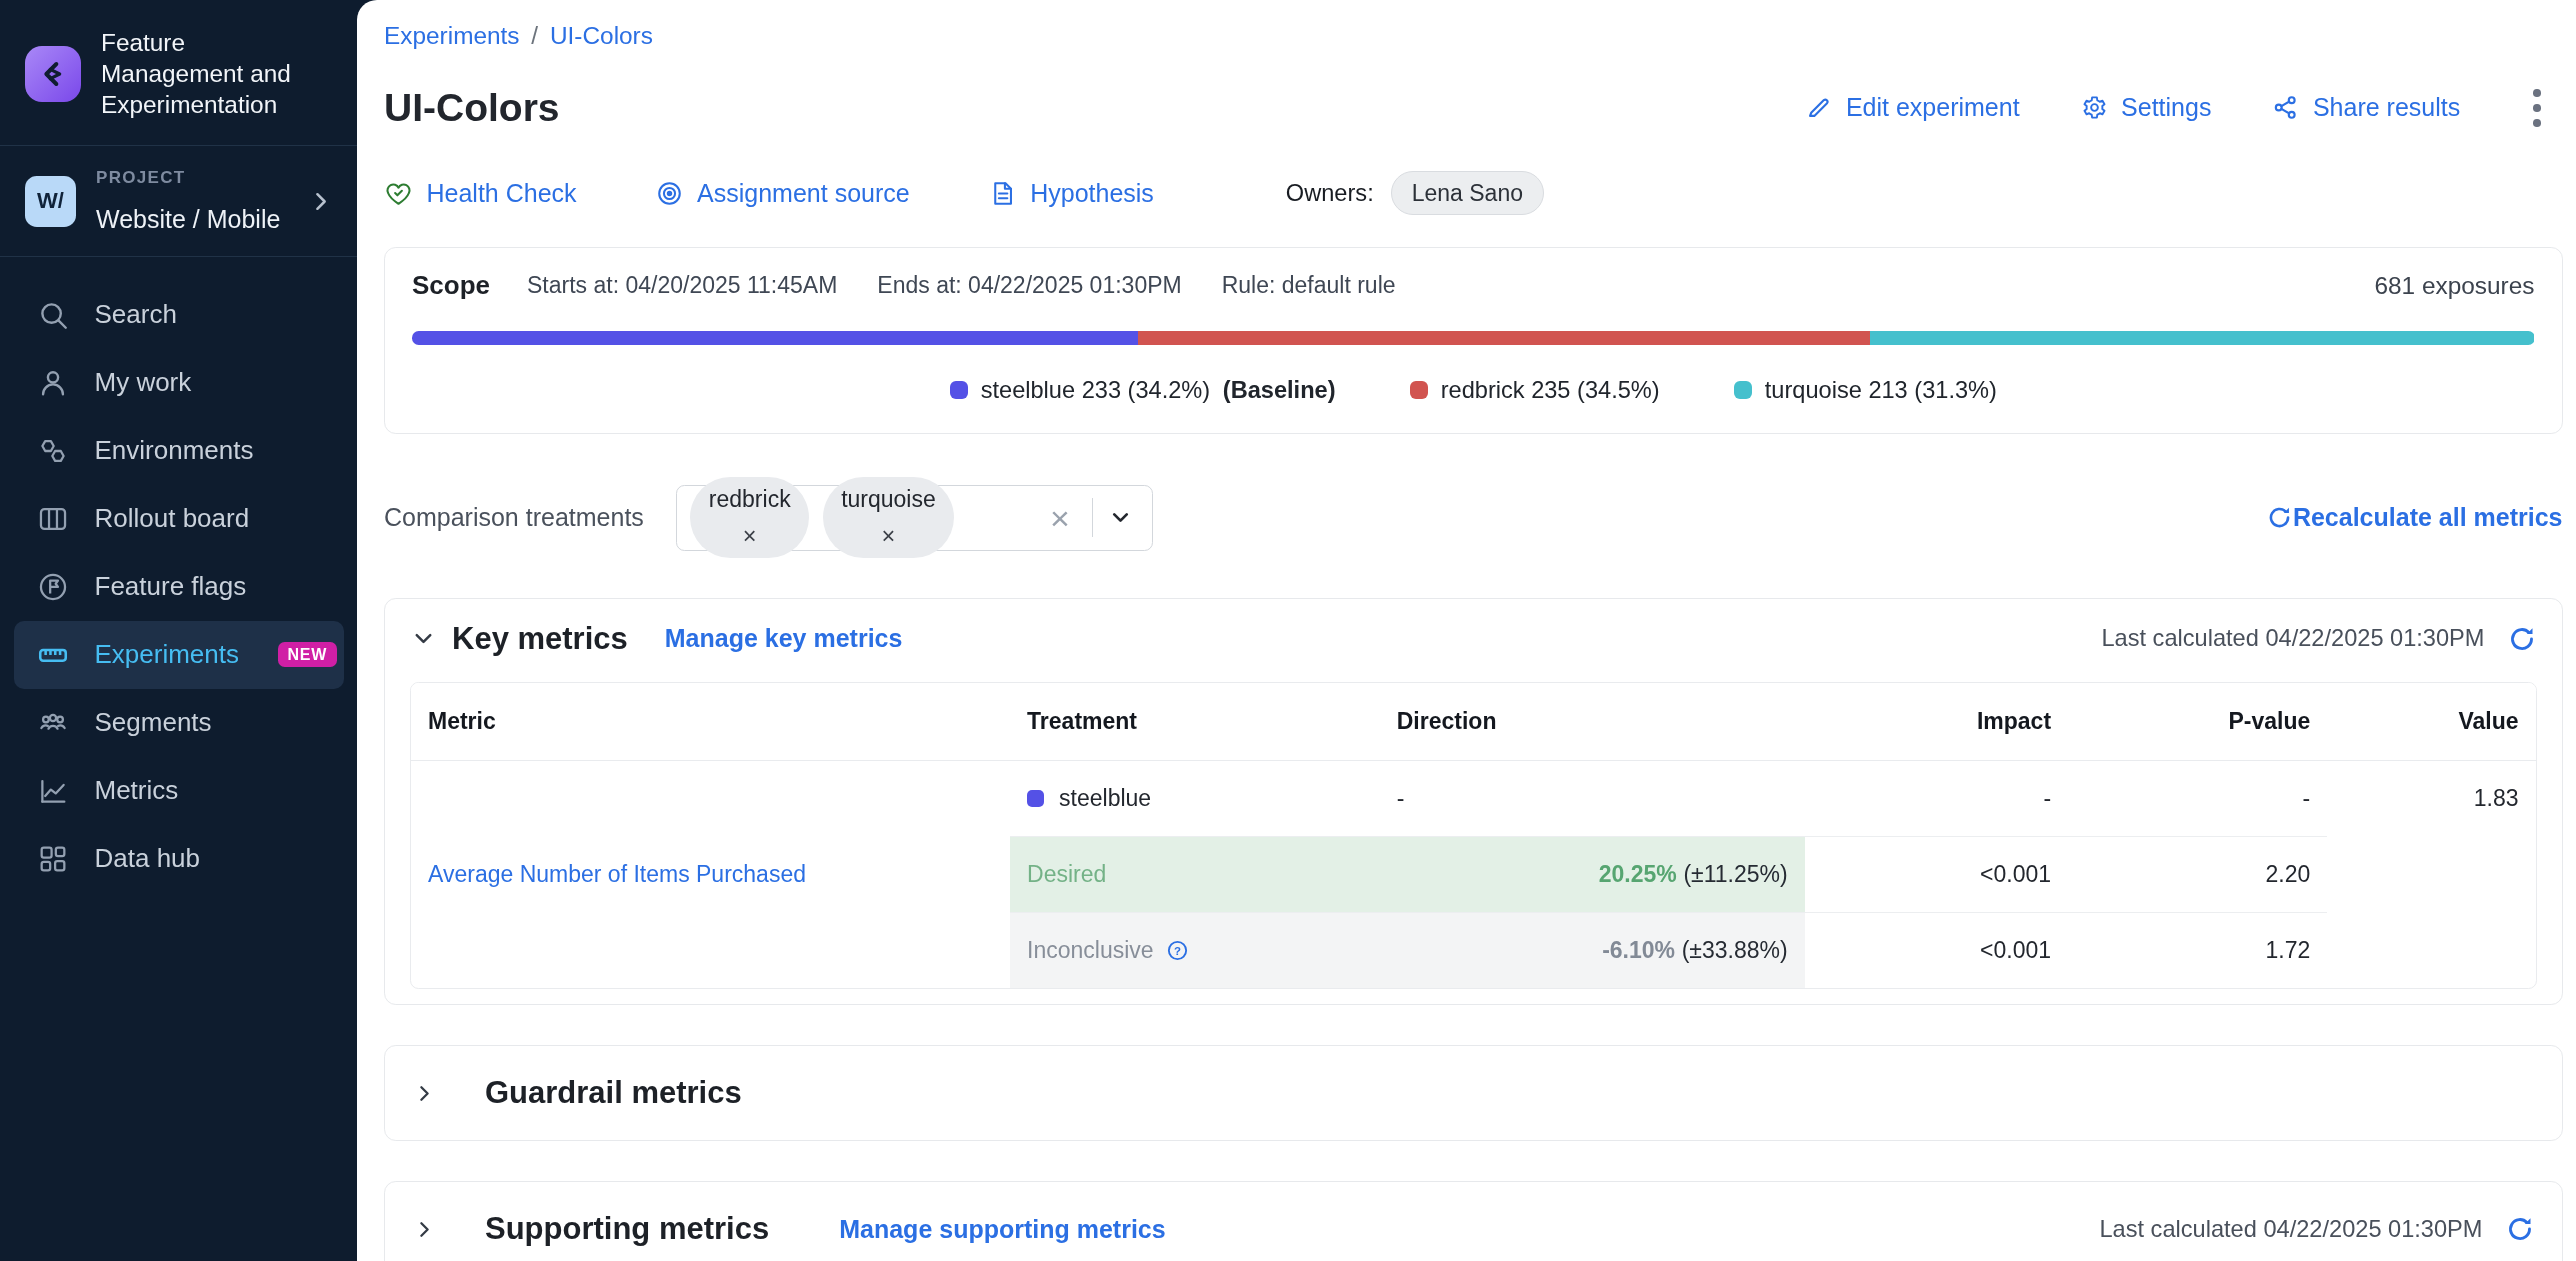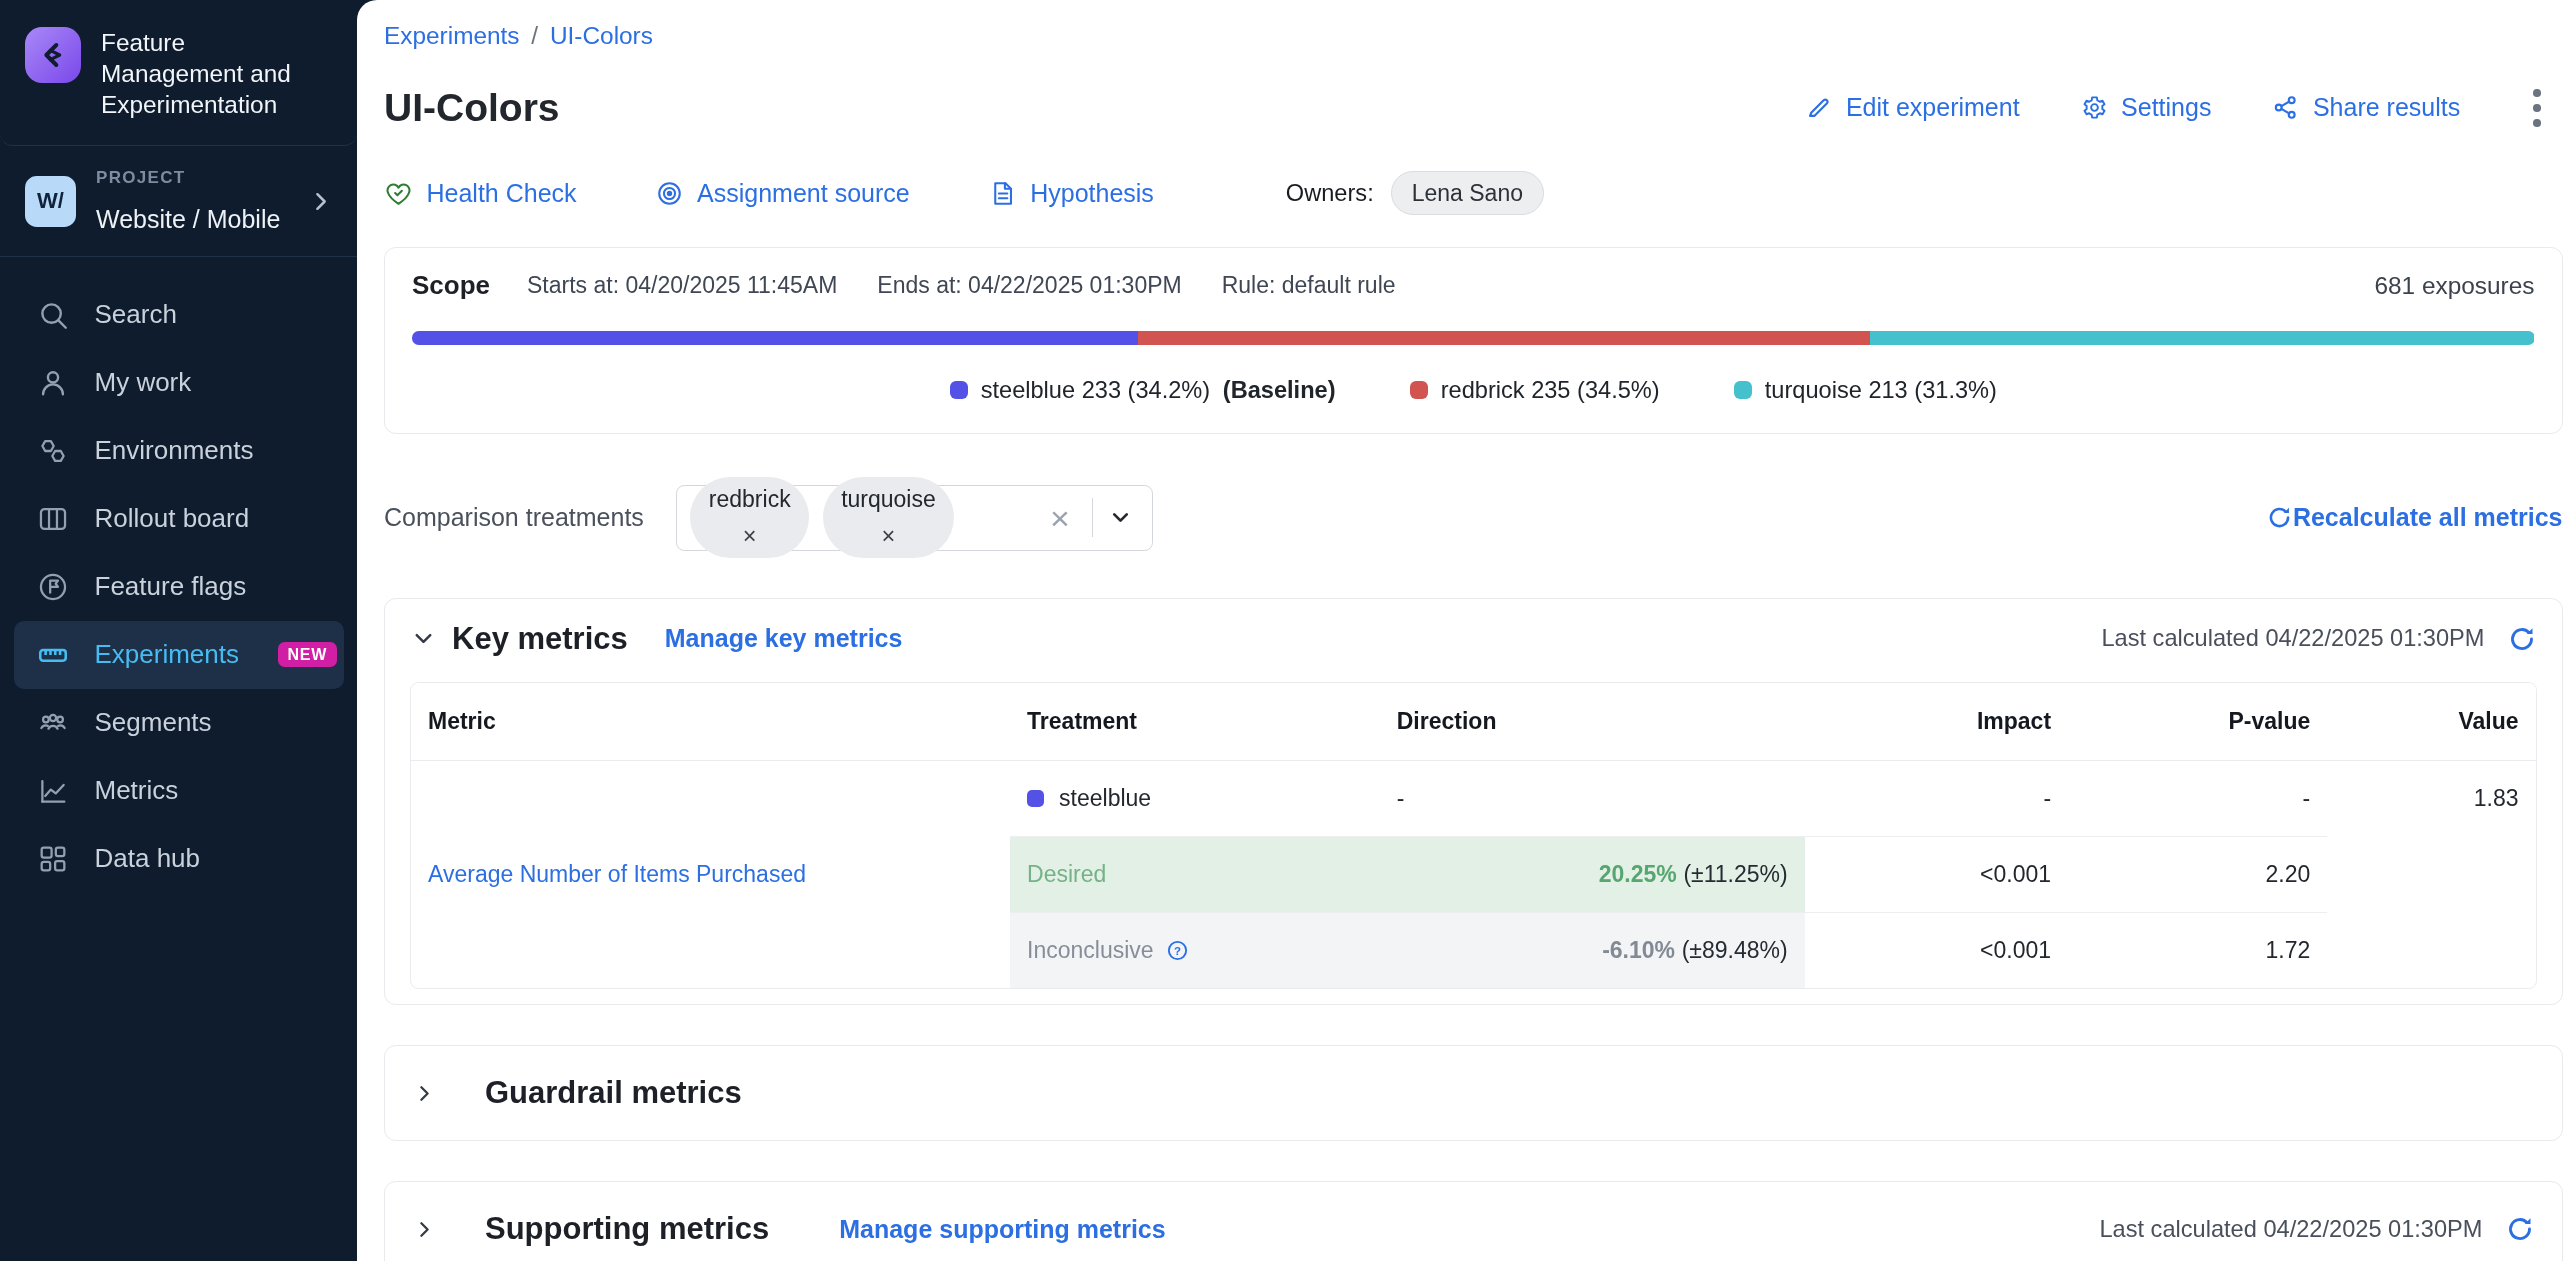--- a/index.html
+++ b/index.html
@@ -8,21 +8,21 @@
     font-family:"Liberation Sans", sans-serif;
     background:#0e1c2e;
     color:#23272e;
     overflow:hidden;
     display:flex;
   }
   svg { display:block; }
 
   
   .sidebar { width:357px; min-width:357px; height:100%; background:#0e1c2e; display:flex; flex-direction:column; }
-  .brand { display:flex; gap:20px; padding:27px 23.6px 25px 25px; border-bottom:0.8px solid #203247;border-radius:13px; }
+  .brand { display:flex; align-items:center; gap:20px; padding:27px 23.6px 25px 25px; border-bottom:0.8px solid #203247; }
   .brand-logo { width:56px; height:56px; border-radius:17px; background:linear-gradient(135deg,#a988f7 0%,#7a48ea 100%); display:flex; align-items:center; justify-content:center; flex-shrink:0; }
   .brand-title { color:#f2f5f9; font-size:24.4px; line-height:31px; font-weight:400; }
   .project-row { display:flex; align-items:center; gap:20px; padding:22px 23.6px 22px 25px; border-bottom:0.8px solid #203247; cursor:pointer; }
   .project-badge { width:51px; height:51px; border-radius:11.8px; background:#b9d9f8; color:#10233a; font-size:22px; font-weight:700; display:flex; align-items:center; justify-content:center; flex-shrink:0; }
   .project-label { color:#7e8ba0; font-size:17px; font-weight:700; letter-spacing:1.3px; }
   .project-name { color:#eef2f7; font-size:25px; margin-top:17px; }
   .project-chevron { margin-left:auto; color:#b7c1ce; }
   .nav { padding:23.6px 13.5px 0 13.5px; display:flex; flex-direction:column; }
   .nav-item { display:flex; align-items:center; gap:25px; padding:17px 11.8px 17px 22px; border-radius:10px; color:#c9d1db; font-size:26px; cursor:pointer; }
   .nav-item .nicon { color:#93a0b1; width:34px; height:34px; flex-shrink:0; }
@@ -440,21 +440,21 @@
                 <span>Inconclusive</span>
                 <span class="q-icon">
                   <svg width="25" height="25" viewBox="0 0 24 24" fill="none" stroke="currentColor" stroke-width="1.8" style="font-size:27px">
                       <circle cx="12" cy="12" r="8.3"></circle>
                       <text x="12" y="16" text-anchor="middle" font-size="11" font-family="Liberation Sans, sans-serif" fill="currentColor" stroke="none" font-weight="bold">?</text>
                     </svg>
                 </span>
               </span>
             </td>
             <td class="num hl-gray">
-              <span class="imp-neg">-6.10%</span><span class="imp-ci">(±89.48%)</span>
+              <span class="imp-neg">-6.10%</span><span class="imp-ci">(±33.88%)</span>
             </td>
             <td class="num">&lt;0.001</td>
             <td class="num">1.72</td>
           </tr>
         </tbody>
       </table>
     </div>
   </section>
 
   <section class="card collapse-card">

